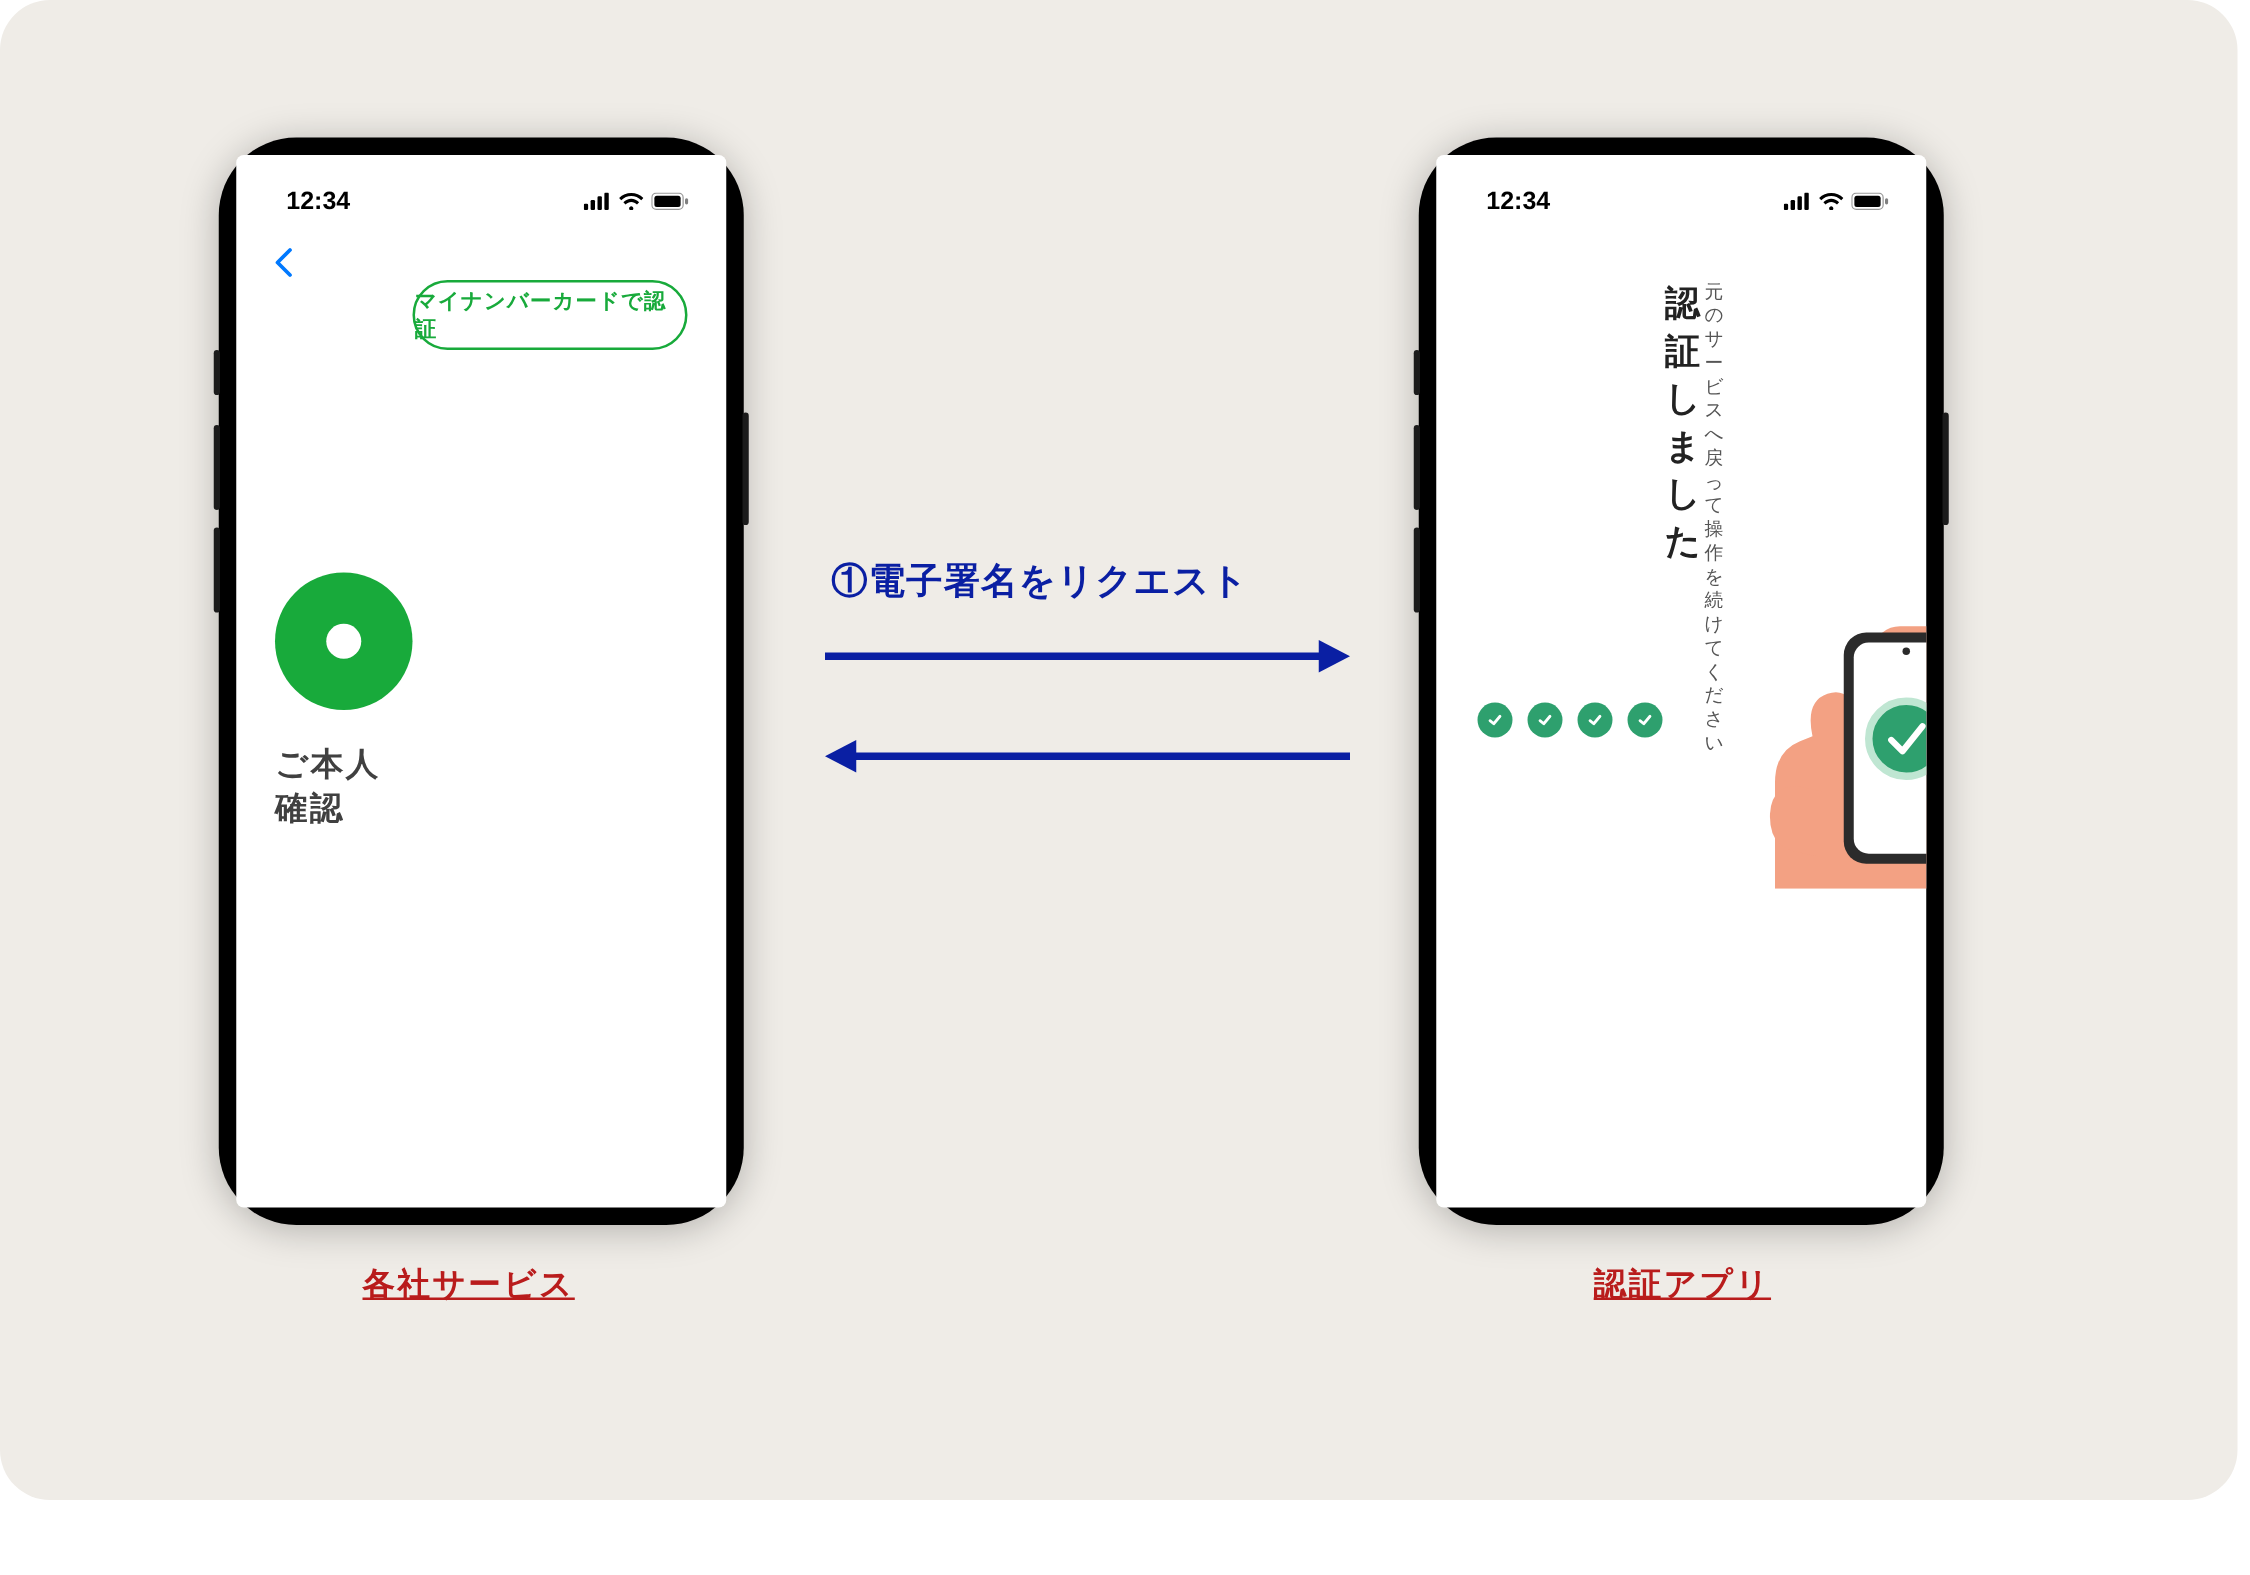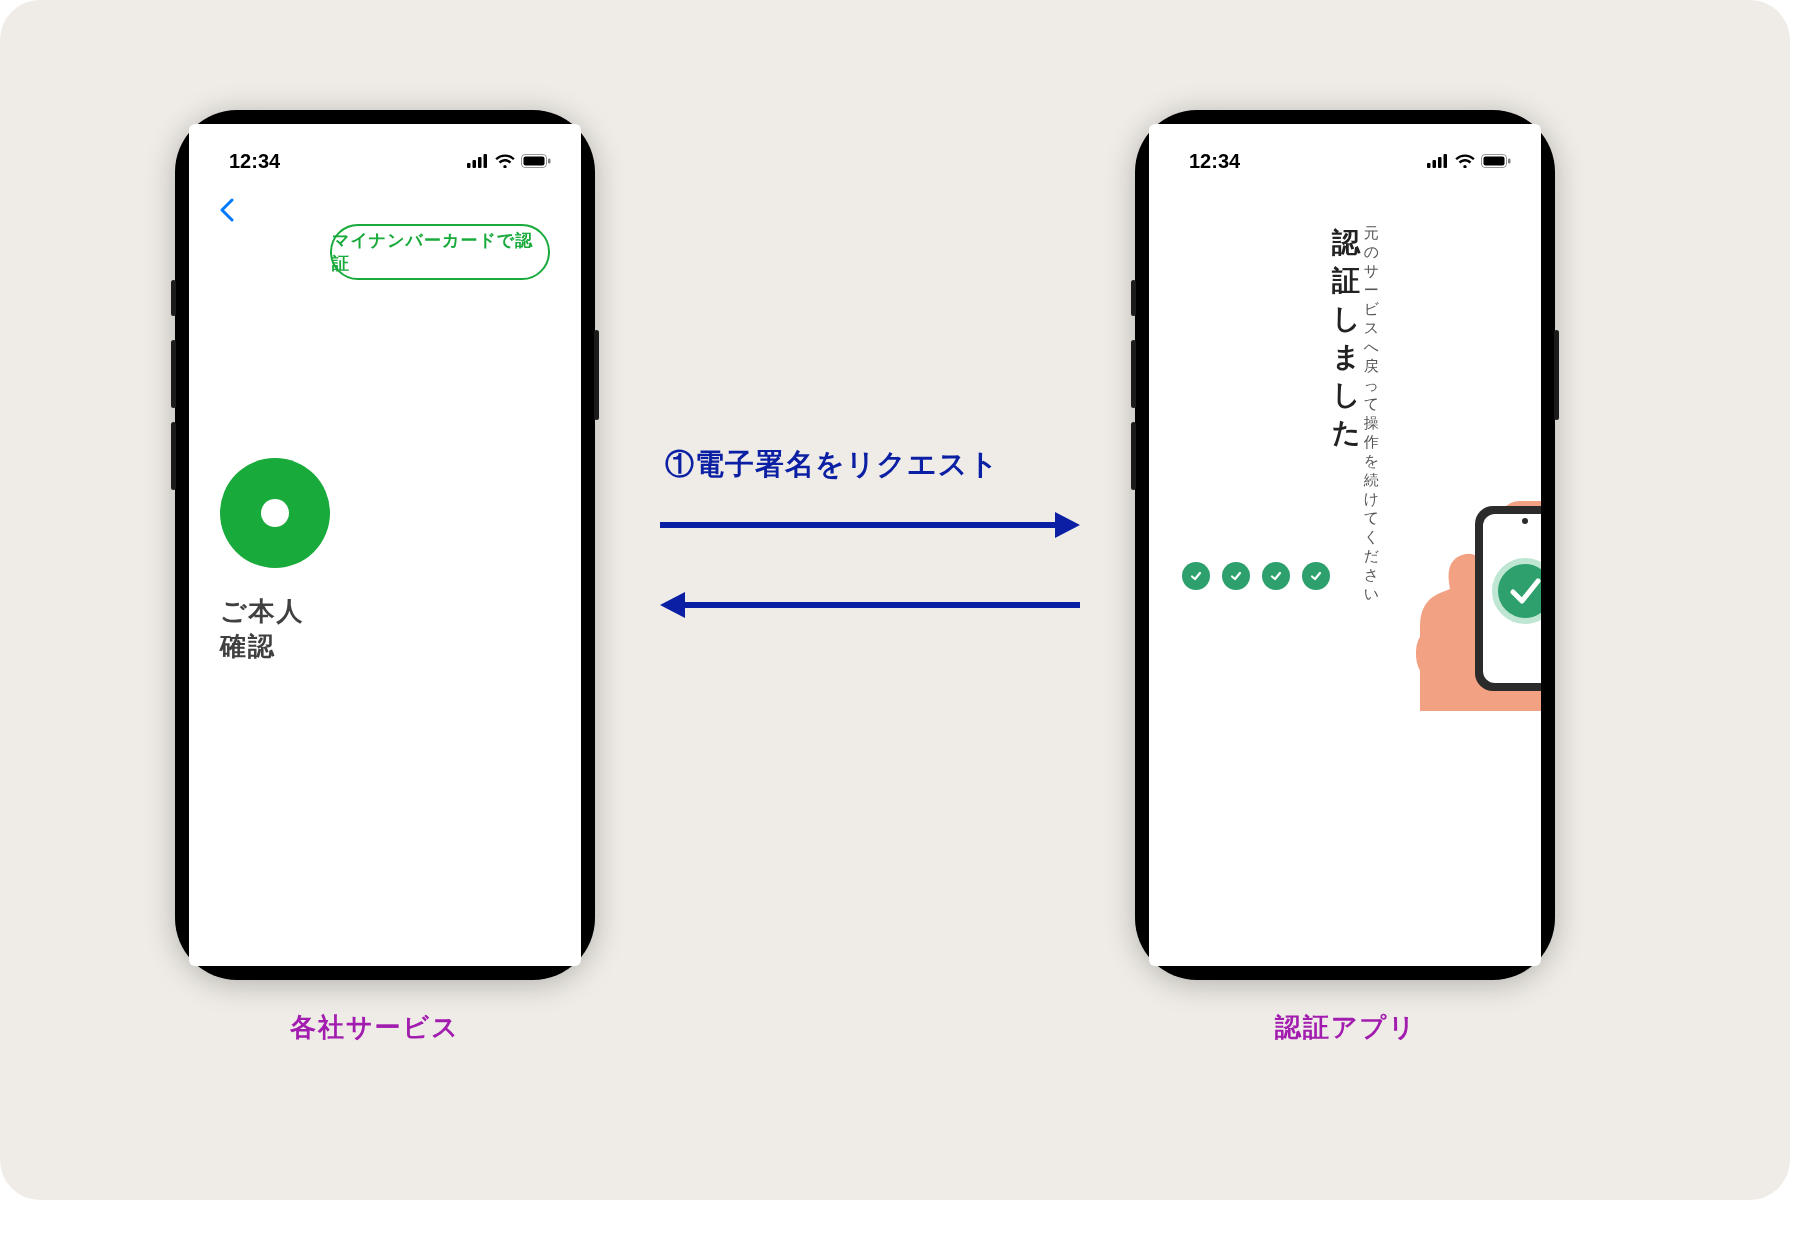--- a/index.html
+++ b/index.html
@@ -199,22 +199,23 @@
     height: 30px;
   }
   .arrow.right-arrow { top: 510px; }
   .arrow.left-arrow  { top: 590px; }
 
   .caption {
     position: absolute;
     top: 1010px;
     font-size: 26px;
     font-weight: 800;
-    color: #a21caf;
+    color: #b91c1c;
     letter-spacing: 2px;
+    text-decoration: underline;
   }
   .caption.left  { left: 290px; }
   .caption.right { left: 1275px; }
 </style>
 </head>
 <body>
 
 <div class="canvas">
   <div class="panel">
 

